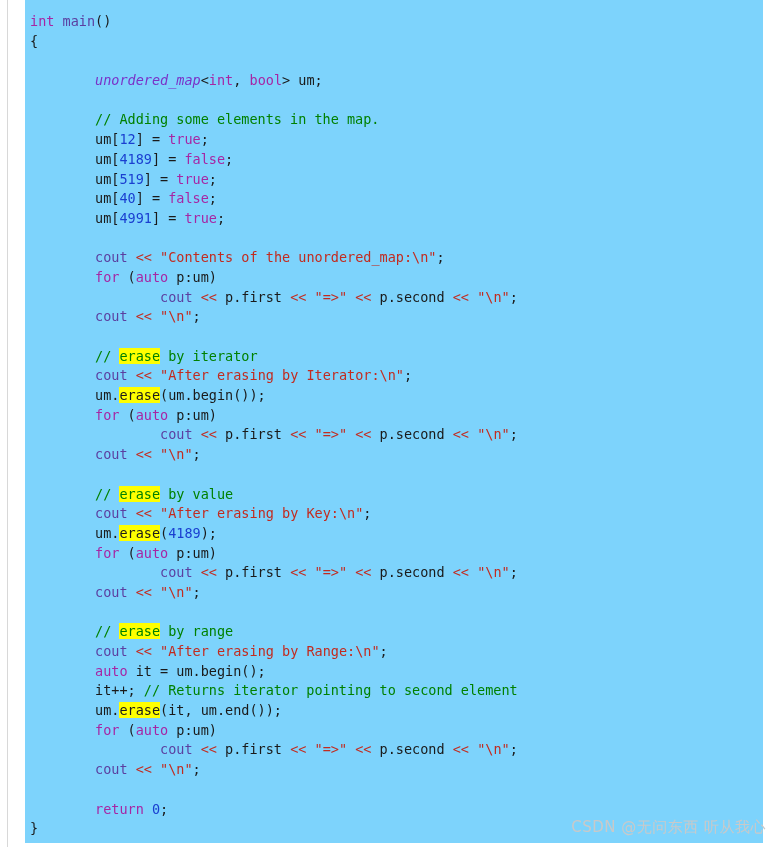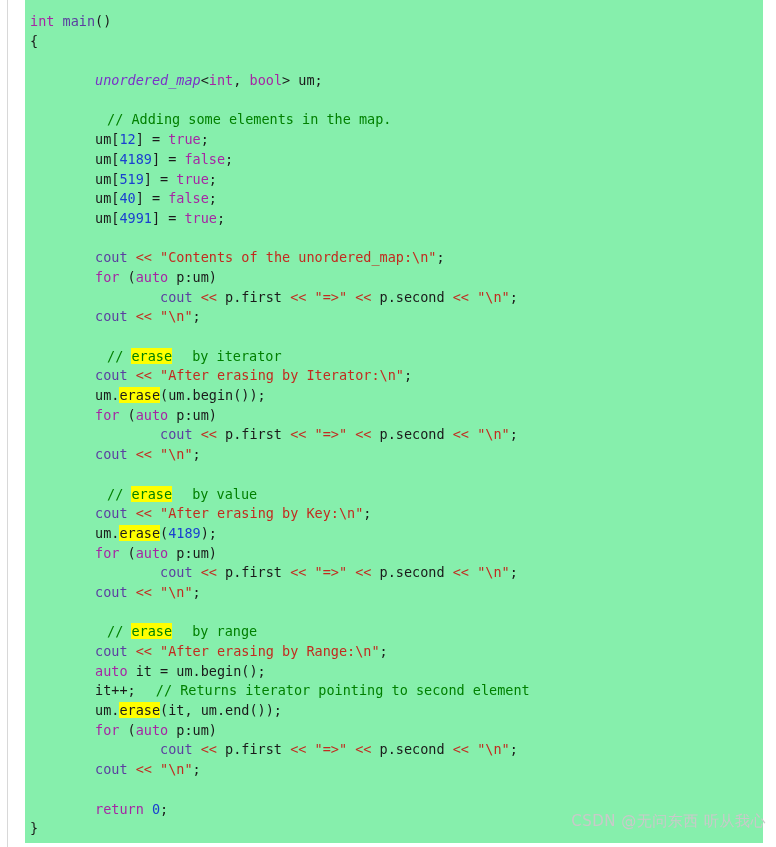--- a/index.html
+++ b/index.html
@@ -25,21 +25,21 @@
     background: #d8d8d8;
   }
 
   
   #code-block {
     position: absolute;
     left: 25px;
     top: 0;
     width: 738px;
     height: 843px;
-    background: #86efac;
+    background: #7dd3fc;
     box-sizing: border-box;
     padding: 12px 0 0 0;
     overflow: hidden;
   }
 
   #code-lines {
     font-family: "DejaVu Sans Mono", "Liberation Mono", monospace;
     font-size: 13.5px;
     line-height: 19.7px;
     white-space: pre;
@@ -48,31 +48,31 @@
   }
 
   .ln { display: block; height: 19.7px; }
 
   
   .kw      { color: #a626a4; }          
   .type    { color: #7a32c8; font-style: italic; }          
   .ident   { color: #5b3fa0; }          
   .num     { color: #1a3fd0; }          
   .str     { color: #c22b1f; }          
-  .cmt     { color: #008000; margin-left: 12px; }          
+  .cmt     { color: #008000; }          
   .plain   { color: #1a1a1a; }
   .op      { color: #c22b1f; }     
   .hl-cmt  { background: #ffff00; color: #008000; }
   .hl-code { background: #ffff00; color: #1a1a1a; }
 
   
   #watermark {
     position: absolute;
     right: 10px;
-    bottom: 16px;
+    bottom: 10px;
     font-family: "DejaVu Sans", "Liberation Sans", sans-serif;
     font-size: 15px;
     color: #c9c9c9;
     letter-spacing: 0.5px;
     white-space: nowrap;
   }
 </style>
 </head>
 <body>
 

